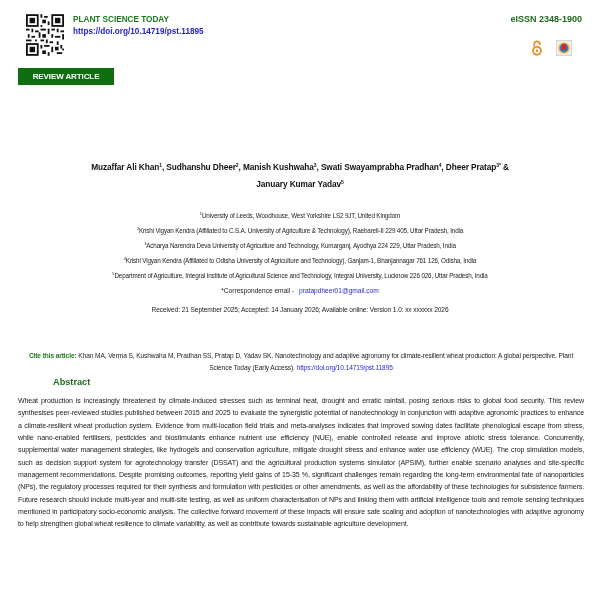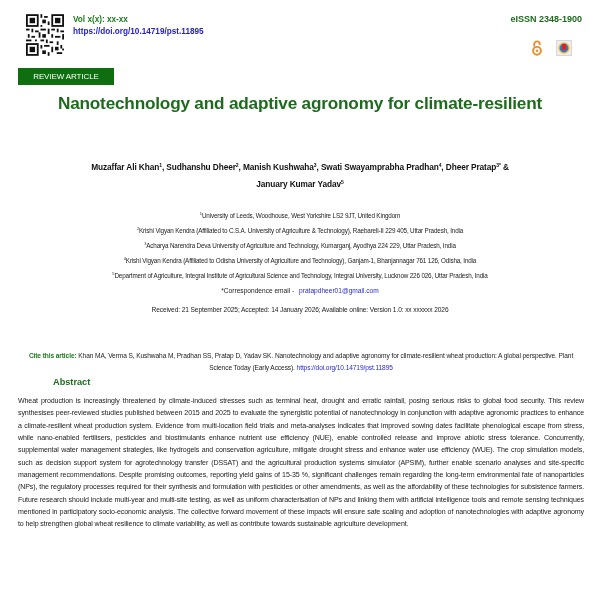--- a/index.html
+++ b/index.html
@@ -6,21 +6,21 @@
   body { width: 600px; height: 600px; position: relative; overflow: hidden; font-family: "Liberation Sans", sans-serif; color: #1a1a1a; }
   .header { position: absolute; left: 0; top: 0; width: 600px; height: 70px; }
   .qr { position: absolute; left: 26px; top: 14px; width: 38px; height: 42px; }
   .journal-block { position: absolute; left: 73px; top: 14px; font-size: 8.2px; line-height: 12.2px; font-weight: bold; }
   .journal-name { color: #1e7a1e; }
   .journal-vol { color: #1e7a1e; }
   .journal-doi { color: #2323c8; text-decoration: none; }
   .issn { position: absolute; right: 18px; top: 14px; font-size: 9px; font-weight: bold; color: #1e6b1e; }
   .oa-icon { position: absolute; left: 531px; top: 40px; width: 12px; height: 16px; }
   .crossmark-icon { position: absolute; left: 556px; top: 40px; width: 16px; height: 16px; background: #eeeeee; border: 1px solid #d6d6d6; box-sizing: border-box; }
-  .badge { position: absolute; left: 18px; top: 68px; width: 96px; height: 17px; background: #0f6e0f; color: #ffffff; font-size: 8px; font-weight: normal; line-height: 17px; text-align: center; letter-spacing: -0.1px; }
+  .badge { position: absolute; left: 18px; top: 68px; width: 96px; height: 17px; background: #0f6e0f; color: #ffffff; font-size: 8px; font-weight: bold; line-height: 17px; text-align: center; letter-spacing: -0.1px; }
   .title { position: absolute; left: 20px; top: 92px; width: 560px; text-align: center; font-size: 17.2px; line-height: 23px; font-weight: bold; color: #1e6b1e; letter-spacing: -0.2px; }
   .authors { position: absolute; left: 20px; top: 158px; width: 560px; text-align: center; font-size: 8.3px; line-height: 14.5px; font-weight: bold; color: #111; letter-spacing: -0.1px; }
   .authors sup { font-size: 5px; vertical-align: 3px; }
   .affils { position: absolute; left: 10px; top: 207px; width: 580px; text-align: center; font-size: 6.3px; line-height: 13.6px; color: #222; letter-spacing: -0.15px; }
   .affils sup { font-size: 4px; vertical-align: 2.5px; }
   .corr { position: absolute; left: 0; top: 287px; width: 600px; text-align: center; font-size: 6.6px; color: #222; }
   .corr a { color: #2a2ad0; text-decoration: none; margin-left: 3px; }
   .received { position: absolute; left: 0; top: 306px; width: 600px; text-align: center; font-size: 6.6px; color: #222; letter-spacing: -0.1px; }
   .cite { position: absolute; left: 18px; top: 350px; width: 566px; font-size: 6.6px; line-height: 11.5px; color: #222; text-align: center; letter-spacing: -0.1px; }
   .cite-label { color: #1e7a1e; font-weight: bold; }
@@ -72,42 +72,41 @@
         <rect x="14" y="18" width="1" height="3"></rect>
         <rect x="16" y="18" width="2" height="2"></rect>
       <rect x="19" y="17" width="1" height="2"></rect>
         <rect x="9" y="20" width="2" height="2"></rect>
         <rect x="12" y="21" width="1" height="2"></rect>
       <rect x="17" y="21" width="3" height="1"></rect>
         <rect x="20" y="19" width="1" height="1"></rect>
     </g>
   </svg>
   <div class="journal-block">
-    <div class="journal-vol">Vol x(x): xx-xx</div>
+    <div class="journal-name">PLANT SCIENCE TODAY</div>
     <a class="journal-doi">https://doi.org/10.14719/pst.11895</a>
   </div>
   <div class="issn">eISSN 2348-1900</div>
   <svg class="oa-icon" viewBox="0 0 12 16">
     <path d="M3.2 6.5 V4.2 A2.8 2.8 0 0 1 8.8 4.2 V5" fill="none" stroke="#f08c28" stroke-width="1.8"></path>
     <circle cx="6" cy="10.8" r="3.9" fill="none" stroke="#f08c28" stroke-width="1.9"></circle>
     <circle cx="6" cy="10.8" r="1.2" fill="#f08c28"></circle>
   </svg>
   <div class="crossmark-icon">
     <svg viewBox="0 0 14 14" width="14" height="14" style="display:block">
       <circle cx="7" cy="7" r="5.8" fill="#f0c04a"></circle>
       <circle cx="7" cy="7" r="4.4" fill="#3a78b8"></circle>
       <path d="M5 3 H9 V9.5 L7 8 L5 9.5 Z" fill="#d8232a"></path>
     </svg>
   </div>
 </div>
 
 <div class="badge">REVIEW ARTICLE</div>
 
 <div class="title">
-  <div>Nanotechnology and adaptive agronomy for climate-resilient</div>
 </div>
 
 <div class="authors">
   <span><span>Muzaffar Ali Khan</span><sup>1</sup><span>, </span></span>
   <span><span>Sudhanshu Dheer</span><sup>2</sup><span>, </span></span>
   <span><span>Manish Kushwaha</span><sup>3</sup><span>, </span></span>
   <span><span>Swati Swayamprabha Pradhan</span><sup>4</sup><span>, </span></span>
   <span><span>Dheer Pratap</span><sup>3*</sup><span> &amp;</span></span><br>
   <span><span>January Kumar Yadav</span><sup>5</sup><span></span></span>
 </div>

